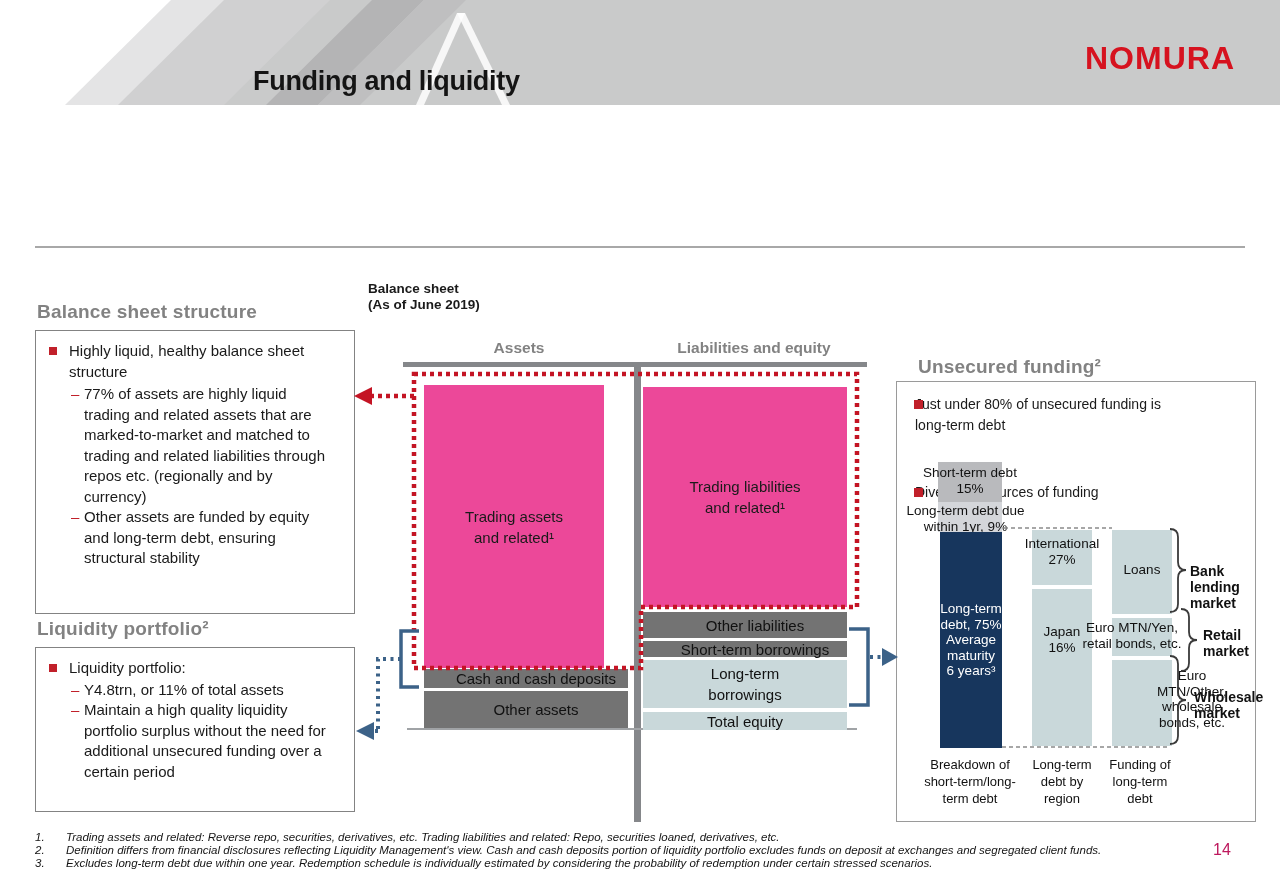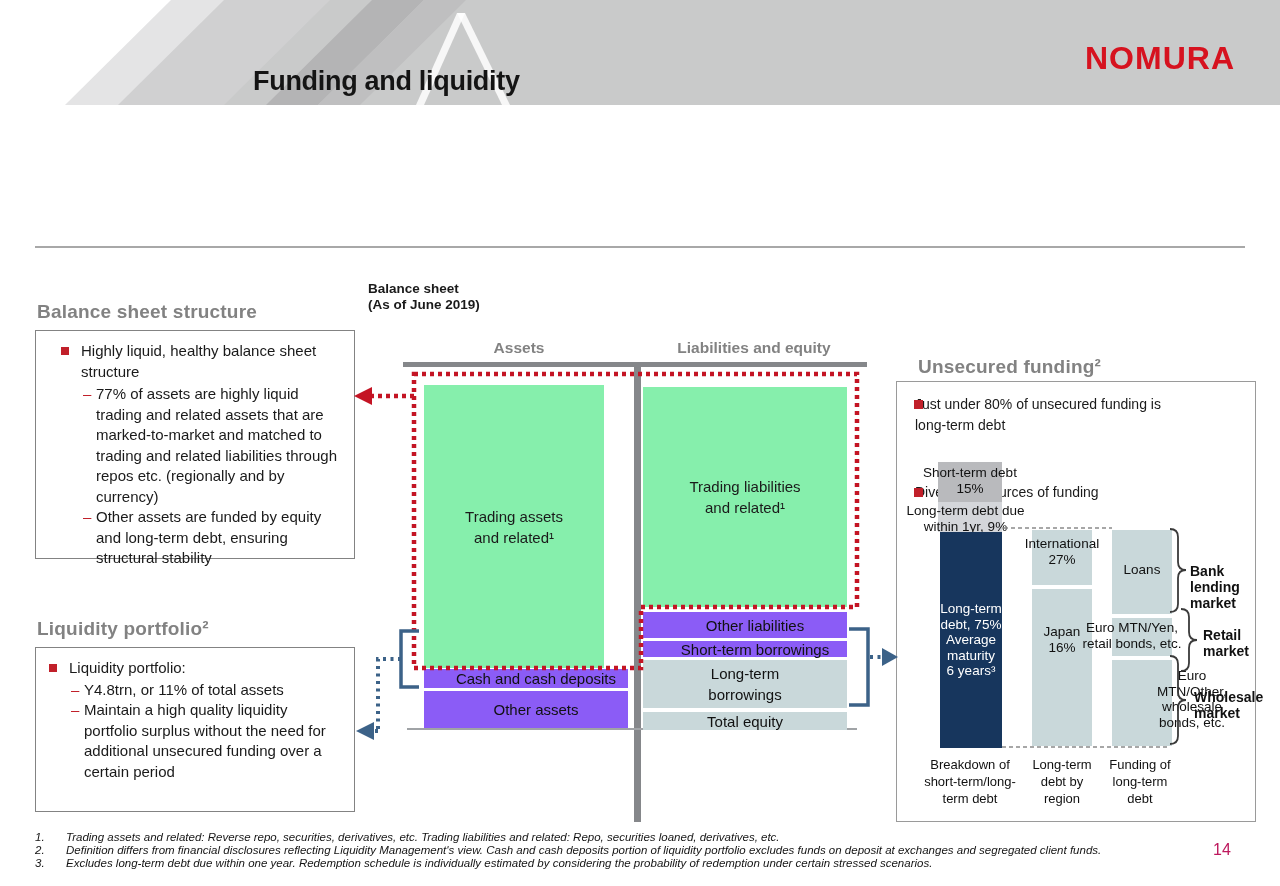--- a/index.html
+++ b/index.html
@@ -19,22 +19,22 @@
   .bullet-row .sq{position:absolute;left:13px;top:6px;width:8px;height:8px;background:#c1202a;}
   .sub{position:relative;margin-left:35px;padding-left:13px;font-size:15px;line-height:20.5px;}
   .sub .dash{position:absolute;left:0;top:0;color:#c1202a;}
   
   .bs-caption{left:368px;top:281px;font-size:13.5px;font-weight:bold;line-height:16px;}
   .col-h{font-size:15.5px;font-weight:bold;color:#828282;}
   .hbar{left:403px;top:362px;width:464px;height:5px;background:#85878a;}
   .vbar{left:634px;top:362px;width:7px;height:460px;background:#85878a;}
   .baseline{left:407px;top:728px;width:450px;height:2px;background:#a0a3a6;}
   .block{box-sizing:border-box;display:flex;align-items:center;justify-content:center;text-align:center;font-size:15px;}
-  .salmon{background:#86efac;}
-  .graybar{background:#8b5cf6;color:#111;padding-left:20px;}
+  .salmon{background:#ec4899;}
+  .graybar{background:#737373;color:#111;padding-left:20px;}
   .bluebar{background:#c9d8da;color:#111;}
   
   .uf-box{left:896px;top:381px;width:360px;height:441px;border:1.3px solid #9a9a9a;box-sizing:border-box;}
   .uf-bullet{position:relative;padding-left:19px;font-size:14px;line-height:21px;}
   .uf-bullet .sq{position:absolute;left:18px;top:6px;width:9px;height:9px;background:#c1202a;}
   .lbl{font-size:13.5px;line-height:15.5px;color:#111;}
   .navy{background:#17365d;color:#fff;}
   .brace-lbl{font-size:14px;line-height:16px;color:#111;font-weight:bold;}
   .cap{font-size:13px;line-height:17px;color:#111;}
   
@@ -57,21 +57,21 @@
     <polygon points="318,105 424,0 466,0 360,105" fill="#bfbfc0"></polygon>
     <polygon points="416,105 457,13 465,13 424,105" fill="#ffffff" opacity="0.85"></polygon>
     <polygon points="457,13 465,13 510,105 502,105" fill="#ffffff" opacity="0.85"></polygon>
   </svg>
   <div class="abs page-title">Funding and liquidity</div>
   <div class="abs logo">NOMURA</div>
 
   <div class="abs sep"></div>
 
   <div class="abs sec-heading" style="left:37px;top:301px">Balance sheet structure</div>
-  <div class="abs txtbox" style="left:35px;top:330px;width:320px;height:229px;padding-left:12px;">
+  <div class="abs txtbox" style="left:35px;top:330px;width:320px;height:284px;">
     <div class="bullet-row" style="margin-top:10px;width:292px">
       <span class="sq"></span>
       <span style="display:inline-block;width:258px">Highly liquid, healthy balance sheet structure</span>
     </div>
     <div class="sub" style="width:245px;margin-top:2px">
       <span class="dash">–</span>
       <span>77% of assets are highly liquid trading and related assets that are marked-to-market and matched to trading and related liabilities through repos etc. (regionally and by currency)</span>
     </div>
     <div class="sub" style="width:245px">
       <span class="dash">–</span>

